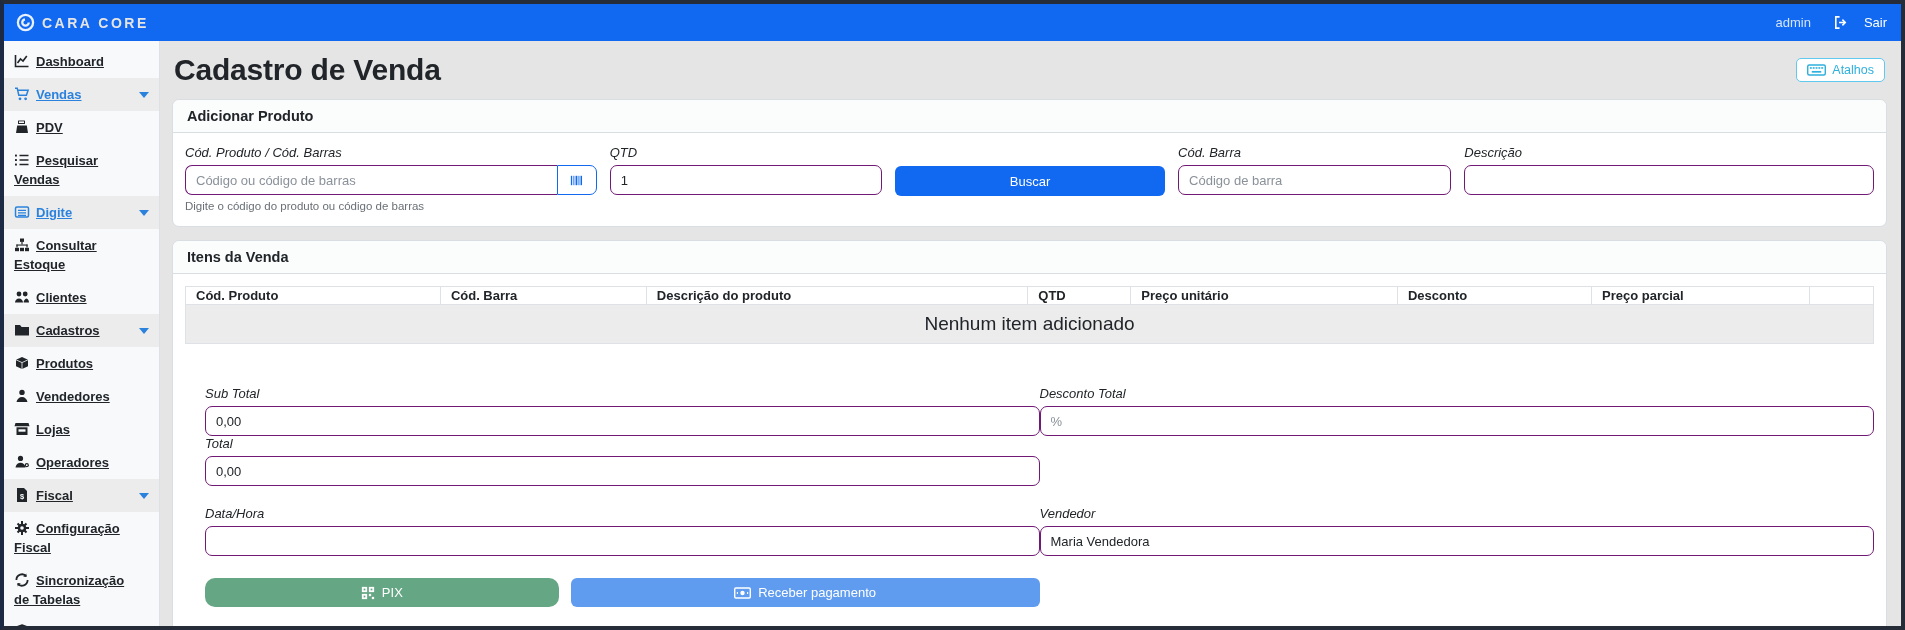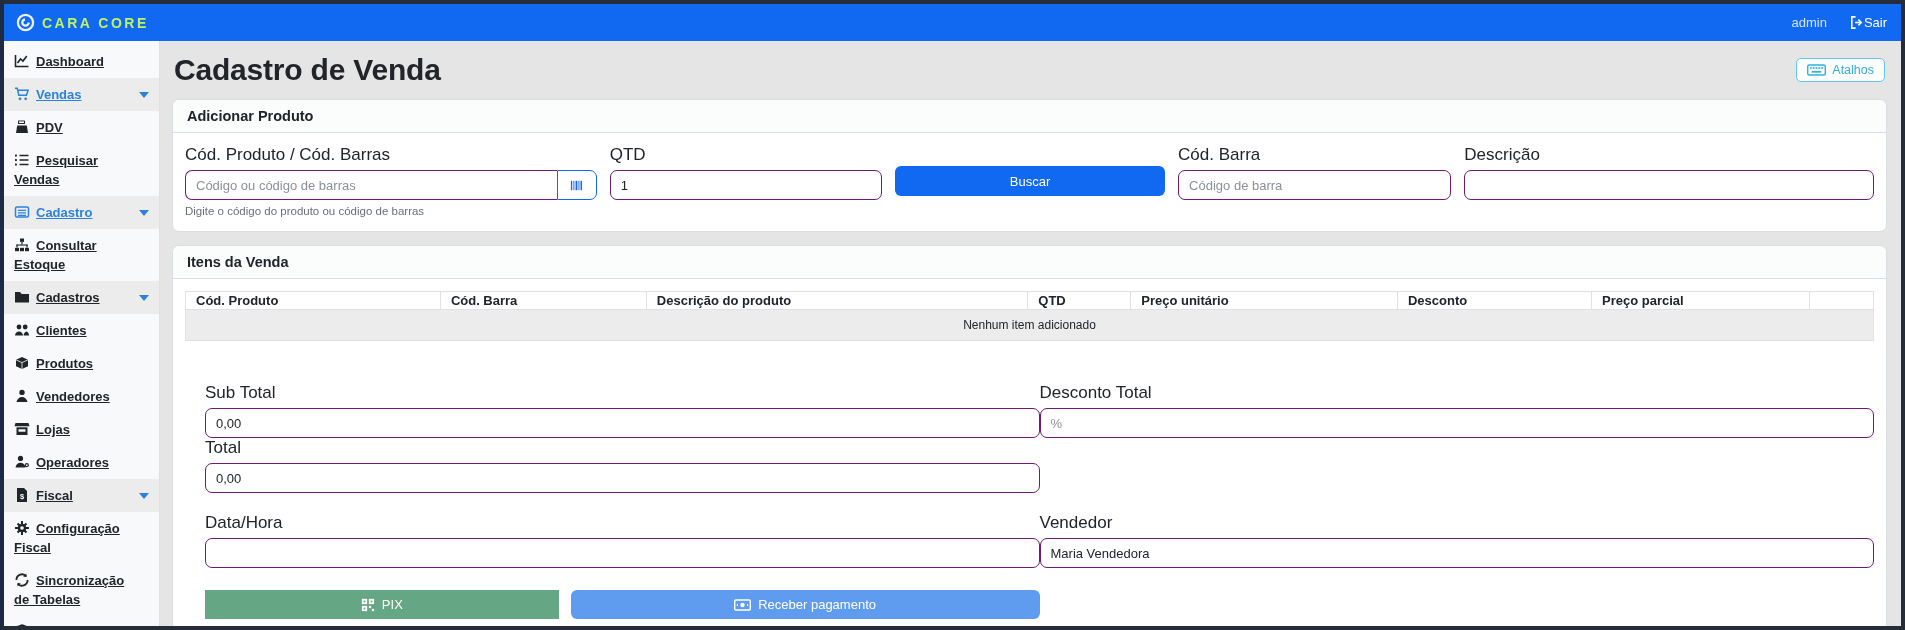--- a/index.html
+++ b/index.html
@@ -2,25 +2,25 @@
 <html><head>
 <meta charset="utf-8">
 <style>
   * { box-sizing: border-box; margin: 0; padding: 0; }
   html,body { width:1905px; height:630px; }
   body { font-family: "Liberation Sans", "DejaVu Sans", sans-serif; background:#fff; }
   .frame { width:1905px; height:630px; border:4px solid #262c38; border-left-color:#1d2a44; display:flex; flex-direction:column; background:#fff; overflow:hidden; }
 
   
   .navbar { height:37px; background:#1168f1; display:flex; align-items:center; justify-content:space-between; padding:0 14px 0 12px; flex:0 0 auto; }
-  .brand { display:flex; align-items:center; gap:7px; color:#bef264; text-decoration:none; }
+  .brand { display:flex; align-items:center; gap:7px; color:#e5e5e5; text-decoration:none; }
   .brand-text { font-size:14px; font-weight:600; letter-spacing:2.5px; }
   .nav-right { display:flex; align-items:center; gap:22px; }
   .nav-user { color:rgba(255,255,255,.82); font-size:13px; cursor:pointer; }
-  .nav-logout { display:flex; align-items:center; gap:0; color:#fff; font-size:13px; cursor:pointer; text-decoration:none; }
+  .nav-logout { display:flex; align-items:center; gap:16px; color:#fff; font-size:13px; cursor:pointer; text-decoration:none; }
 
   
   .layout { flex:1; display:flex; min-height:0; }
 
   
   .sidebar { width:156px; background:#f8f9fa; border-right:1px solid #dde1e5; flex:0 0 auto; padding-top:4px; overflow:hidden; }
   .side-item { display:block; position:relative; padding:7px 22px 7px 10px; font-size:13px; font-weight:600; color:#212529; line-height:19px; min-height:33px; cursor:pointer; }
   .side-item .lbl { text-decoration:underline; }
   .side-item .si { display:inline-block; width:16px; height:16px; vertical-align:-3px; margin-right:6px; }
   .side-item.section { background:#ececec; }
@@ -32,44 +32,44 @@
   .page-head { display:flex; align-items:flex-start; justify-content:space-between; margin:4px 2px 12px 2px; }
   h1.title { font-size:30px; font-weight:600; color:#212529; letter-spacing:-0.2px; }
   .btn-atalhos { display:flex; align-items:center; gap:6px; margin-top:5px; padding:4px 10px; background:#fff; border:1px solid #61c8ee; color:#2fb0dd; font-size:12.5px; border-radius:5px; cursor:pointer; font-family:inherit; }
 
   .card { border:1px solid #d9dee3; border-radius:7px; margin-bottom:13px; background:#fff; }
   .card-header { padding:8px 14px; border-bottom:1px solid #d9dee3; background:#fbfcfc; border-radius:7px 7px 0 0; font-size:14.5px; font-weight:700; color:#212529; }
   .card-body { padding:12px 12px 14px 12px; }
 
   
   .ap-row { display:flex; gap:13px; align-items:flex-start; }
-  .f-label { display:block; font-size:17px; color:#212529; margin-bottom:5px; }
+  .f-label { display:block; font-size:13px; color:#212529; margin-bottom:5px;font-style:italic; }
   .f-input { width:100%; height:30px; border:1px solid #701a75; border-radius:7px; padding:0 10px; font-size:13px; color:#212529; font-family:inherit; background:#fff; outline:none; }
   .f-input::placeholder { color:#8a9199; }
   .col-code { flex:413 1 0; }
   .col-qty  { flex:273 1 0; }
   .col-buscar { flex:271 1 0; padding-top:21px; }
   .col-cbarra { flex:274 1 0; }
   .col-desc { flex:411 1 0; }
   .igroup { display:flex; }
   .igroup .f-input { border-radius:7px 0 0 7px; border-right:none; flex:1; }
   .btn-barcode { width:40px; height:30px; border:1px solid #1168f1; border-radius:0 7px 7px 0; background:#fff; color:#1168f1; display:flex; align-items:center; justify-content:center; cursor:pointer; }
   .help-text { font-size:11.5px; color:#6a7076; margin-top:5px; }
   .btn-buscar { width:100%; height:30px; background:#1168f1; border:none; border-radius:6px; color:#fff; font-size:13px; font-family:inherit; cursor:pointer; }
 
   
   table.items { width:100%; border-collapse:collapse; border:1px solid #dee2e6; }
   table.items th { border:1px solid #dee2e6; padding:1px 10px; text-align:left; font-size:13px; font-weight:700; color:#212529; background:#fff; }
-  table.items td.empty { border:1px solid #dee2e6; padding:8px; text-align:center; font-size:12px; color:#212529; background:#ececec; }
+  table.items td.empty { border:1px solid #dee2e6; padding:8px; text-align:center; font-size:19px; color:#212529; background:#ececec; }
 
   
   .totals { margin-top:42px; }
   .t-row { display:grid; grid-template-columns:1fr 1fr; margin-bottom:20px;margin-left:20px; }
   .pay-cell { display:flex; gap:12px; padding-top:22px; }
-  .btn-pix { flex:43 1 0; height:29px; border:none; border-radius:0; background:#65a784; color:#fff; font-size:13px; font-family:inherit; display:flex; align-items:center; justify-content:center; gap:7px; cursor:pointer; }
+  .btn-pix { flex:43 1 0; height:29px; border:none; border-radius:10px; background:#65a784; color:#fff; font-size:13px; font-family:inherit; display:flex; align-items:center; justify-content:center; gap:7px; cursor:pointer; }
   .btn-receber { flex:57 1 0; height:29px; border:none; border-radius:6px; background:#5f9cf0; color:#fff; font-size:13px; font-family:inherit; display:flex; align-items:center; justify-content:center; gap:7px; cursor:pointer; }
 
   svg { display:block; }
   .si svg, .bi svg { width:100%; height:100%; }
   .bi { display:inline-block; }
 </style>
 </head>
 <body>
 
 <div class="frame">
@@ -132,46 +132,46 @@
                 <rect x="1" y="2.6" width="1.9" height="1.9"></rect>
                 <rect x="1" y="7.1" width="1.9" height="1.9"></rect>
                 <rect x="1" y="11.6" width="1.9" height="1.9"></rect>
               </g>
             </svg></span><span class="lbl">Pesquisar Vendas</span>
       </a>
       <a class="side-item section blue">
         <span class="si"><svg viewBox="0 0 16 16">
               <rect x="1.5" y="3" width="13" height="10" rx="1.5" fill="none" stroke="#2b82dd" stroke-width="1.5"></rect>
               <path d="M4 6.3h8M4 8.8h8M4 11.3h8" stroke="#2b82dd" stroke-width="1.3"></path>
-            </svg></span><span class="lbl">Cadastro</span>
+            </svg></span><span class="lbl">Digite</span>
         <span class="caret"></span>
       </a>
       <a class="side-item">
         <span class="si"><svg viewBox="0 0 16 16" fill="#212529">
               <rect x="6" y="1.5" width="4" height="3.4"></rect>
               <path d="M7.4 4.9h1.2v2.6H7.4z"></path>
               <path d="M2.4 7.5h11.2v1.1H2.4z"></path>
               <path d="M2.4 7.5h1.2v3h-1.2zM12.4 7.5h1.2v3h-1.2z"></path>
               <rect x="1" y="10.8" width="4" height="3.4"></rect>
               <rect x="6" y="10.8" width="4" height="3.4"></rect>
               <rect x="11" y="10.8" width="4" height="3.4"></rect>
             </svg></span><span class="lbl">Consultar Estoque</span>
       </a>
-      <a class="side-item section">
-        <span class="si"><svg viewBox="0 0 16 16" fill="#212529">
-              <path d="M1 3h5l1.6 2H15v8.5H1z"></path>
-            </svg></span><span class="lbl">Cadastros</span>
-        <span class="caret"></span>
-      </a>
       <a class="side-item">
         <span class="si"><svg viewBox="0 0 16 16" fill="#212529">
               <circle cx="5" cy="5" r="2.4"></circle>
               <circle cx="11.2" cy="5" r="2.4"></circle>
               <path d="M1 13.5c0-2.3 1.8-4 4-4s4 1.7 4 4zM9.6 13.5c.1-1.9 1.3-3.4 2.9-3.9 1.5.5 2.5 2 2.5 3.9z"></path>
             </svg></span><span class="lbl">Clientes</span>
+      </a>
+      <a class="side-item section">
+        <span class="si"><svg viewBox="0 0 16 16" fill="#212529">
+              <path d="M1 3h5l1.6 2H15v8.5H1z"></path>
+            </svg></span><span class="lbl">Cadastros</span>
+        <span class="caret"></span>
       </a>
       <a class="side-item">
         <span class="si"><svg viewBox="0 0 16 16" fill="#212529">
               <path d="M2 4.8L8 2l6 2.8v6.4L8 14l-6-2.8z"></path>
               <path d="M8 7.6L2 4.8M8 7.6l6-2.8M8 7.6V14" stroke="#f8f9fa" stroke-width="0.8" fill="none"></path>
             </svg></span><span class="lbl">Produtos</span>
       </a>
       <a class="side-item">
         <span class="si"><svg viewBox="0 0 16 16" fill="#212529">
               <circle cx="8" cy="4.4" r="2.7"></circle>

